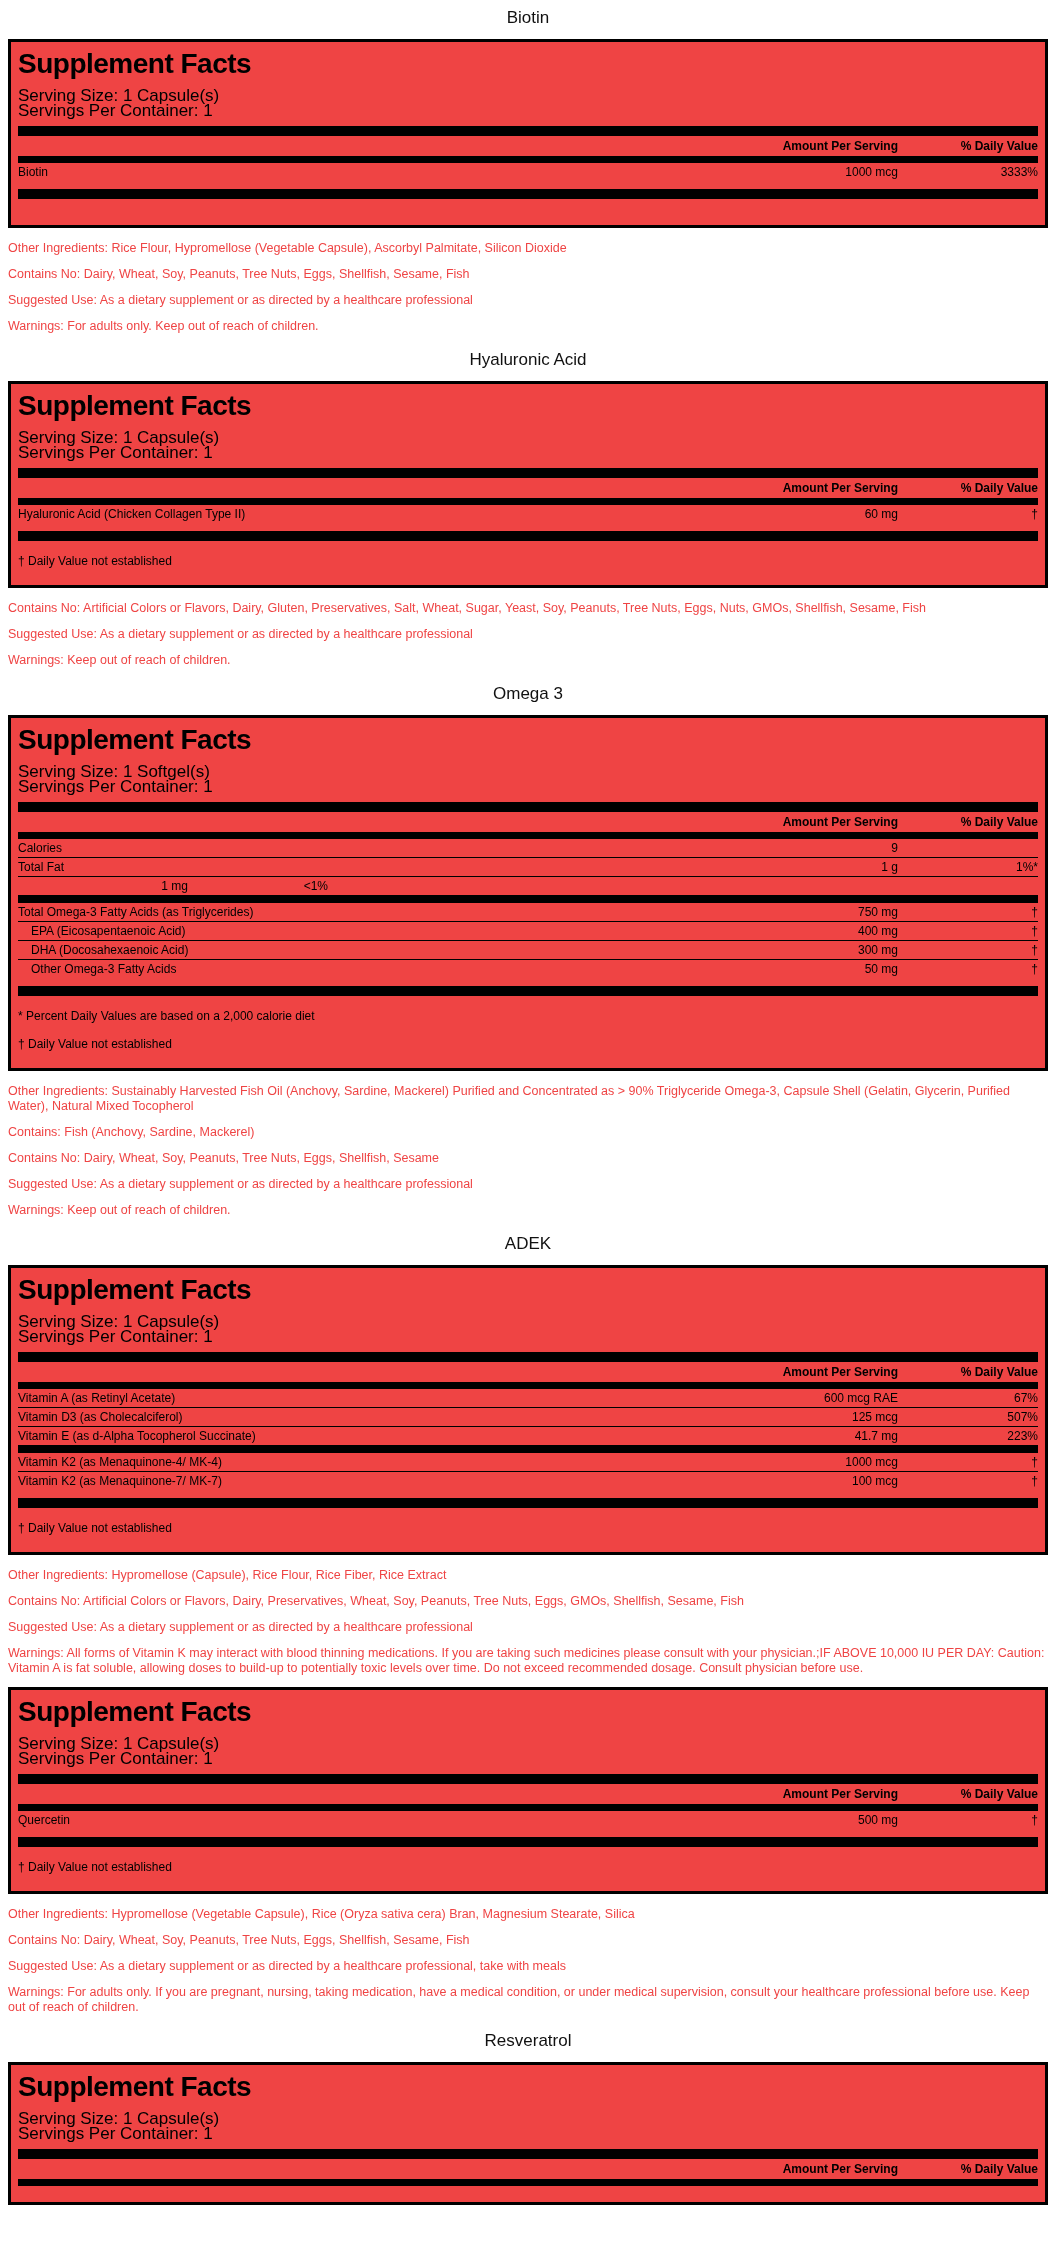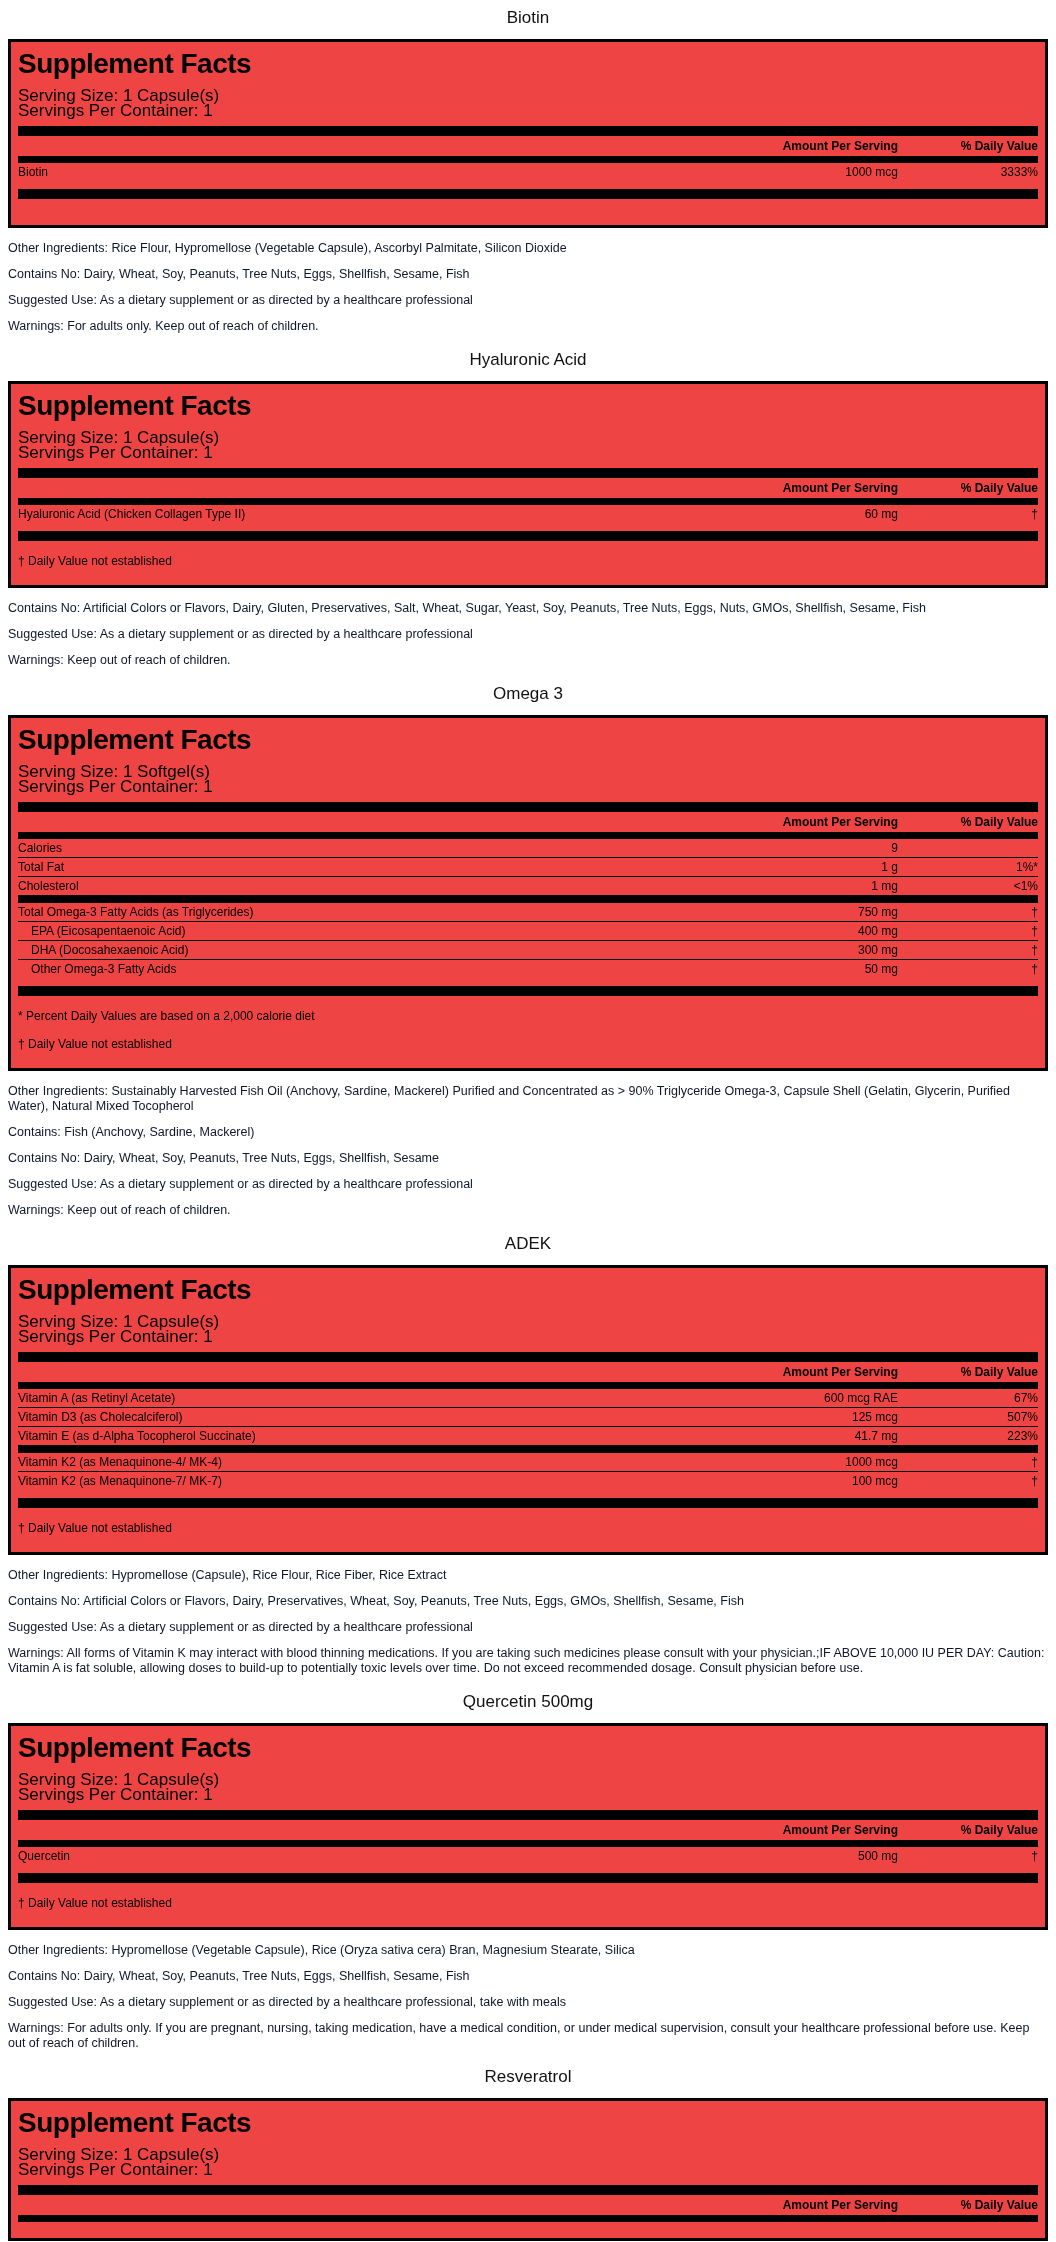--- a/index.html
+++ b/index.html
@@ -67,21 +67,21 @@
     font-size: 12px;
     line-height: 15px;
     margin-top: 13px;
   }
 
   .panel-footer { padding: 13px 8px 0 8px; }
   .foot-par {
     font-size: 12.5px;
     line-height: 15px;
     margin: 0 0 11px 0;
-    color: #0f172a;
+    color: #ef4444;
   }
 </style>
 </head>
 <body>
 
 <main>
   <section class="label-block">
     <h2 class="panel-title">Biotin</h2>
     <div class="sf-box">
       <div class="sf-heading">Supplement Facts</div>
@@ -162,21 +162,20 @@
             <span class="nname">Calories</span>
             <span class="namount">9</span>
             <span class="ndv"></span>
           </div>
           <div class="nrow">
             <span class="nname">Total Fat</span>
             <span class="namount">1 g</span>
             <span class="ndv">1%*</span>
           </div>
           <div class="nrow">
-            <span class="nname">Cholesterol</span>
             <span class="namount">1 mg</span>
             <span class="ndv">&lt;1%</span>
           </div>
           <div class="bar bar-section"></div>
           <div class="nrow">
             <span class="nname">Total Omega-3 Fatty Acids (as Triglycerides)</span>
             <span class="namount">750 mg</span>
             <span class="ndv">†</span>
           </div>
           <div class="nrow indent">
@@ -258,21 +257,20 @@
     </div>
     <div class="panel-footer">
         <p class="foot-par">Other Ingredients: Hypromellose (Capsule), Rice Flour, Rice Fiber, Rice Extract</p>
         <p class="foot-par">Contains No: Artificial Colors or Flavors, Dairy, Preservatives, Wheat, Soy, Peanuts, Tree Nuts, Eggs, GMOs, Shellfish, Sesame, Fish</p>
         <p class="foot-par">Suggested Use: As a dietary supplement or as directed by a healthcare professional</p>
         <p class="foot-par">Warnings: All forms of Vitamin K may interact with blood thinning medications. If you are taking such medicines please consult with your physician.;IF ABOVE 10,000 IU PER DAY: Caution: Vitamin A is fat soluble, allowing doses to build-up to potentially toxic levels over time. Do not exceed recommended dosage. Consult physician before use.</p>
       </div>
   </section>
 
   <section class="label-block">
-    <h2 class="panel-title">Quercetin 500mg</h2>
     <div class="sf-box">
       <div class="sf-heading">Supplement Facts</div>
       <div class="serving">Serving Size: 1 Capsule(s)</div>
       <div class="serving">Servings Per Container: 1</div>
       <div class="bar bar-thick"></div>
       <div class="header-row">
         <span class="nname"></span>
         <span class="namount">Amount Per Serving</span>
         <span class="ndv">% Daily Value</span>
       </div>

